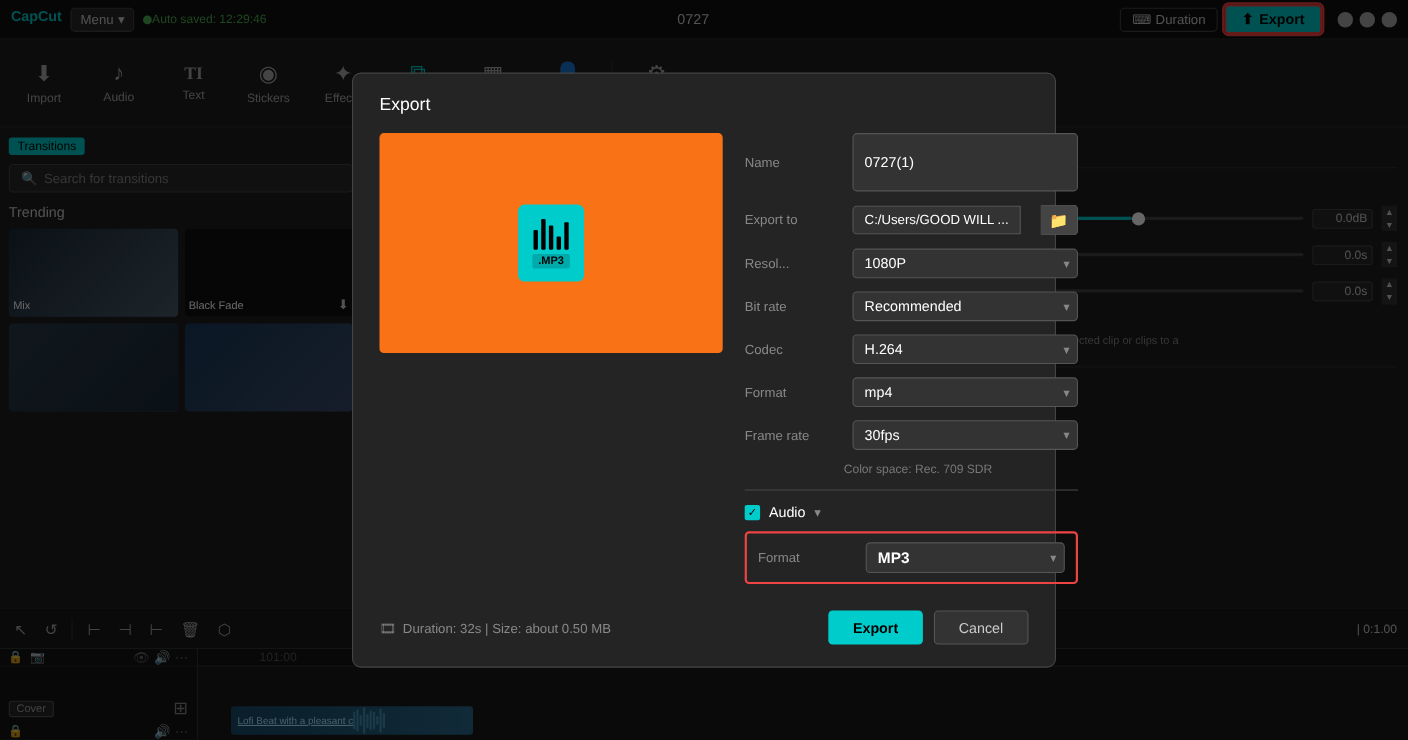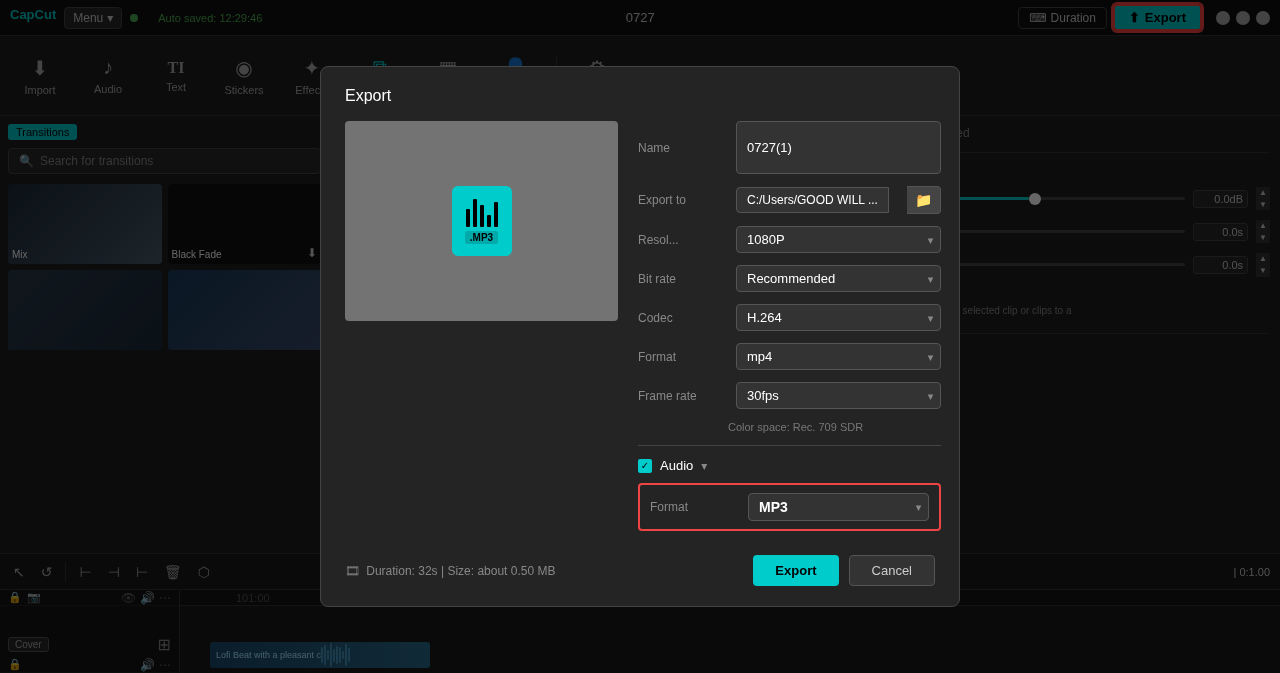--- a/index.html
+++ b/index.html
@@ -29,21 +29,21 @@
     .menu-btn {
       background: #2a2a2a;
       border: 1px solid #444;
       color: #ccc;
       padding: 3px 8px;
       border-radius: 4px;
       cursor: pointer;
       font-size: 12px;
       display: flex; align-items: center; gap: 4px;
     }
-    .autosave { color: #4caf50; font-size: 11px; display: flex; align-items: center; gap: 20px; }
+    .autosave { color: #4caf50; font-size: 11px; display: flex; align-items: center; gap: 0; }
     .dot { width: 8px; height: 8px; background: #4caf50; border-radius: 50%; }
     .top-bar-center { color: #ccc; font-size: 13px; }
     .top-bar-right { display: flex; align-items: center; gap: 6px; }
     .shortcuts-btn {
       background: transparent;
       border: 1px solid #444;
       color: #ccc;
       padding: 3px 10px;
       border-radius: 4px;
       cursor: pointer;
@@ -246,23 +246,23 @@
       border: 1px solid #444;
       border-radius: 8px;
       width: 640px;
       padding: 20px 24px;
       position: relative;
     }
     .modal-title { font-size: 16px; color: #fff; margin-bottom: 16px; }
 
     .modal-body { display: flex; gap: 20px; }
     .preview-area {
-      width: 273px;
+      width: 312px;
       height: 200px;
-      background: #737373;
+      background: #f97316;
       border-radius: 4px;
       display: flex;
       align-items: center;
       justify-content: center;
       flex-shrink: 0;
     }
     .mp3-icon {
       width: 60px;
       height: 70px;
       background: #0cc;
@@ -457,20 +457,21 @@
 </div>
 
 <div class="main-layout">
 
   <div class="left-panel">
     <div class="transitions-tag">Transitions</div>
     <div class="search-box">
       <span>🔍</span>
       <span>Search for transitions</span>
     </div>
+    <div class="trending-label">Trending</div>
     <div class="grid-2">
       <div class="thumb thumb-city">
         <div style="position:absolute;top:0;left:0;right:0;bottom:0;background:linear-gradient(135deg,#1a2a3a,#4a5a6a);"></div>
         <span class="thumb-label">Mix</span>
       </div>
       <div class="thumb">
         <div style="position:absolute;top:0;left:0;right:0;bottom:0;background:#111;"></div>
         <span class="thumb-label">Black Fade</span>
         <span class="download-icon">⬇</span>
       </div>
@@ -590,21 +591,21 @@
     <div class="tl-right">
 
       <div class="time-ruler">
         <span style="position:absolute;left:56px;font-size:11px;color:#555;">101:00</span>
         <span style="position:absolute;left:200px;font-size:9px;color:#555;">101:10</span>
         <span style="position:absolute;left:340px;font-size:9px;color:#555;">101:20</span>
       </div>
       <div class="track-area">
 
         <div class="audio-clip" style="top:36px;">
-          <span style="font-size:9px;color:#aef;margin-right:0;white-space:nowrap;">Lofi Beat with a pleasant c</span>
+          <span style="font-size:9px;color:#aef;margin-right:0;white-space:nowrap;text-decoration:underline;">Lofi Beat with a pleasant c</span>
           <div class="audio-waveform">
             <div class="wave-bar" style="height:60%;"></div>
             <div class="wave-bar" style="height:80%;"></div>
             <div class="wave-bar" style="height:40%;"></div>
             <div class="wave-bar" style="height:90%;"></div>
             <div class="wave-bar" style="height:50%;"></div>
             <div class="wave-bar" style="height:70%;"></div>
             <div class="wave-bar" style="height:60%;"></div>
             <div class="wave-bar" style="height:30%;"></div>
             <div class="wave-bar" style="height:85%;"></div>

